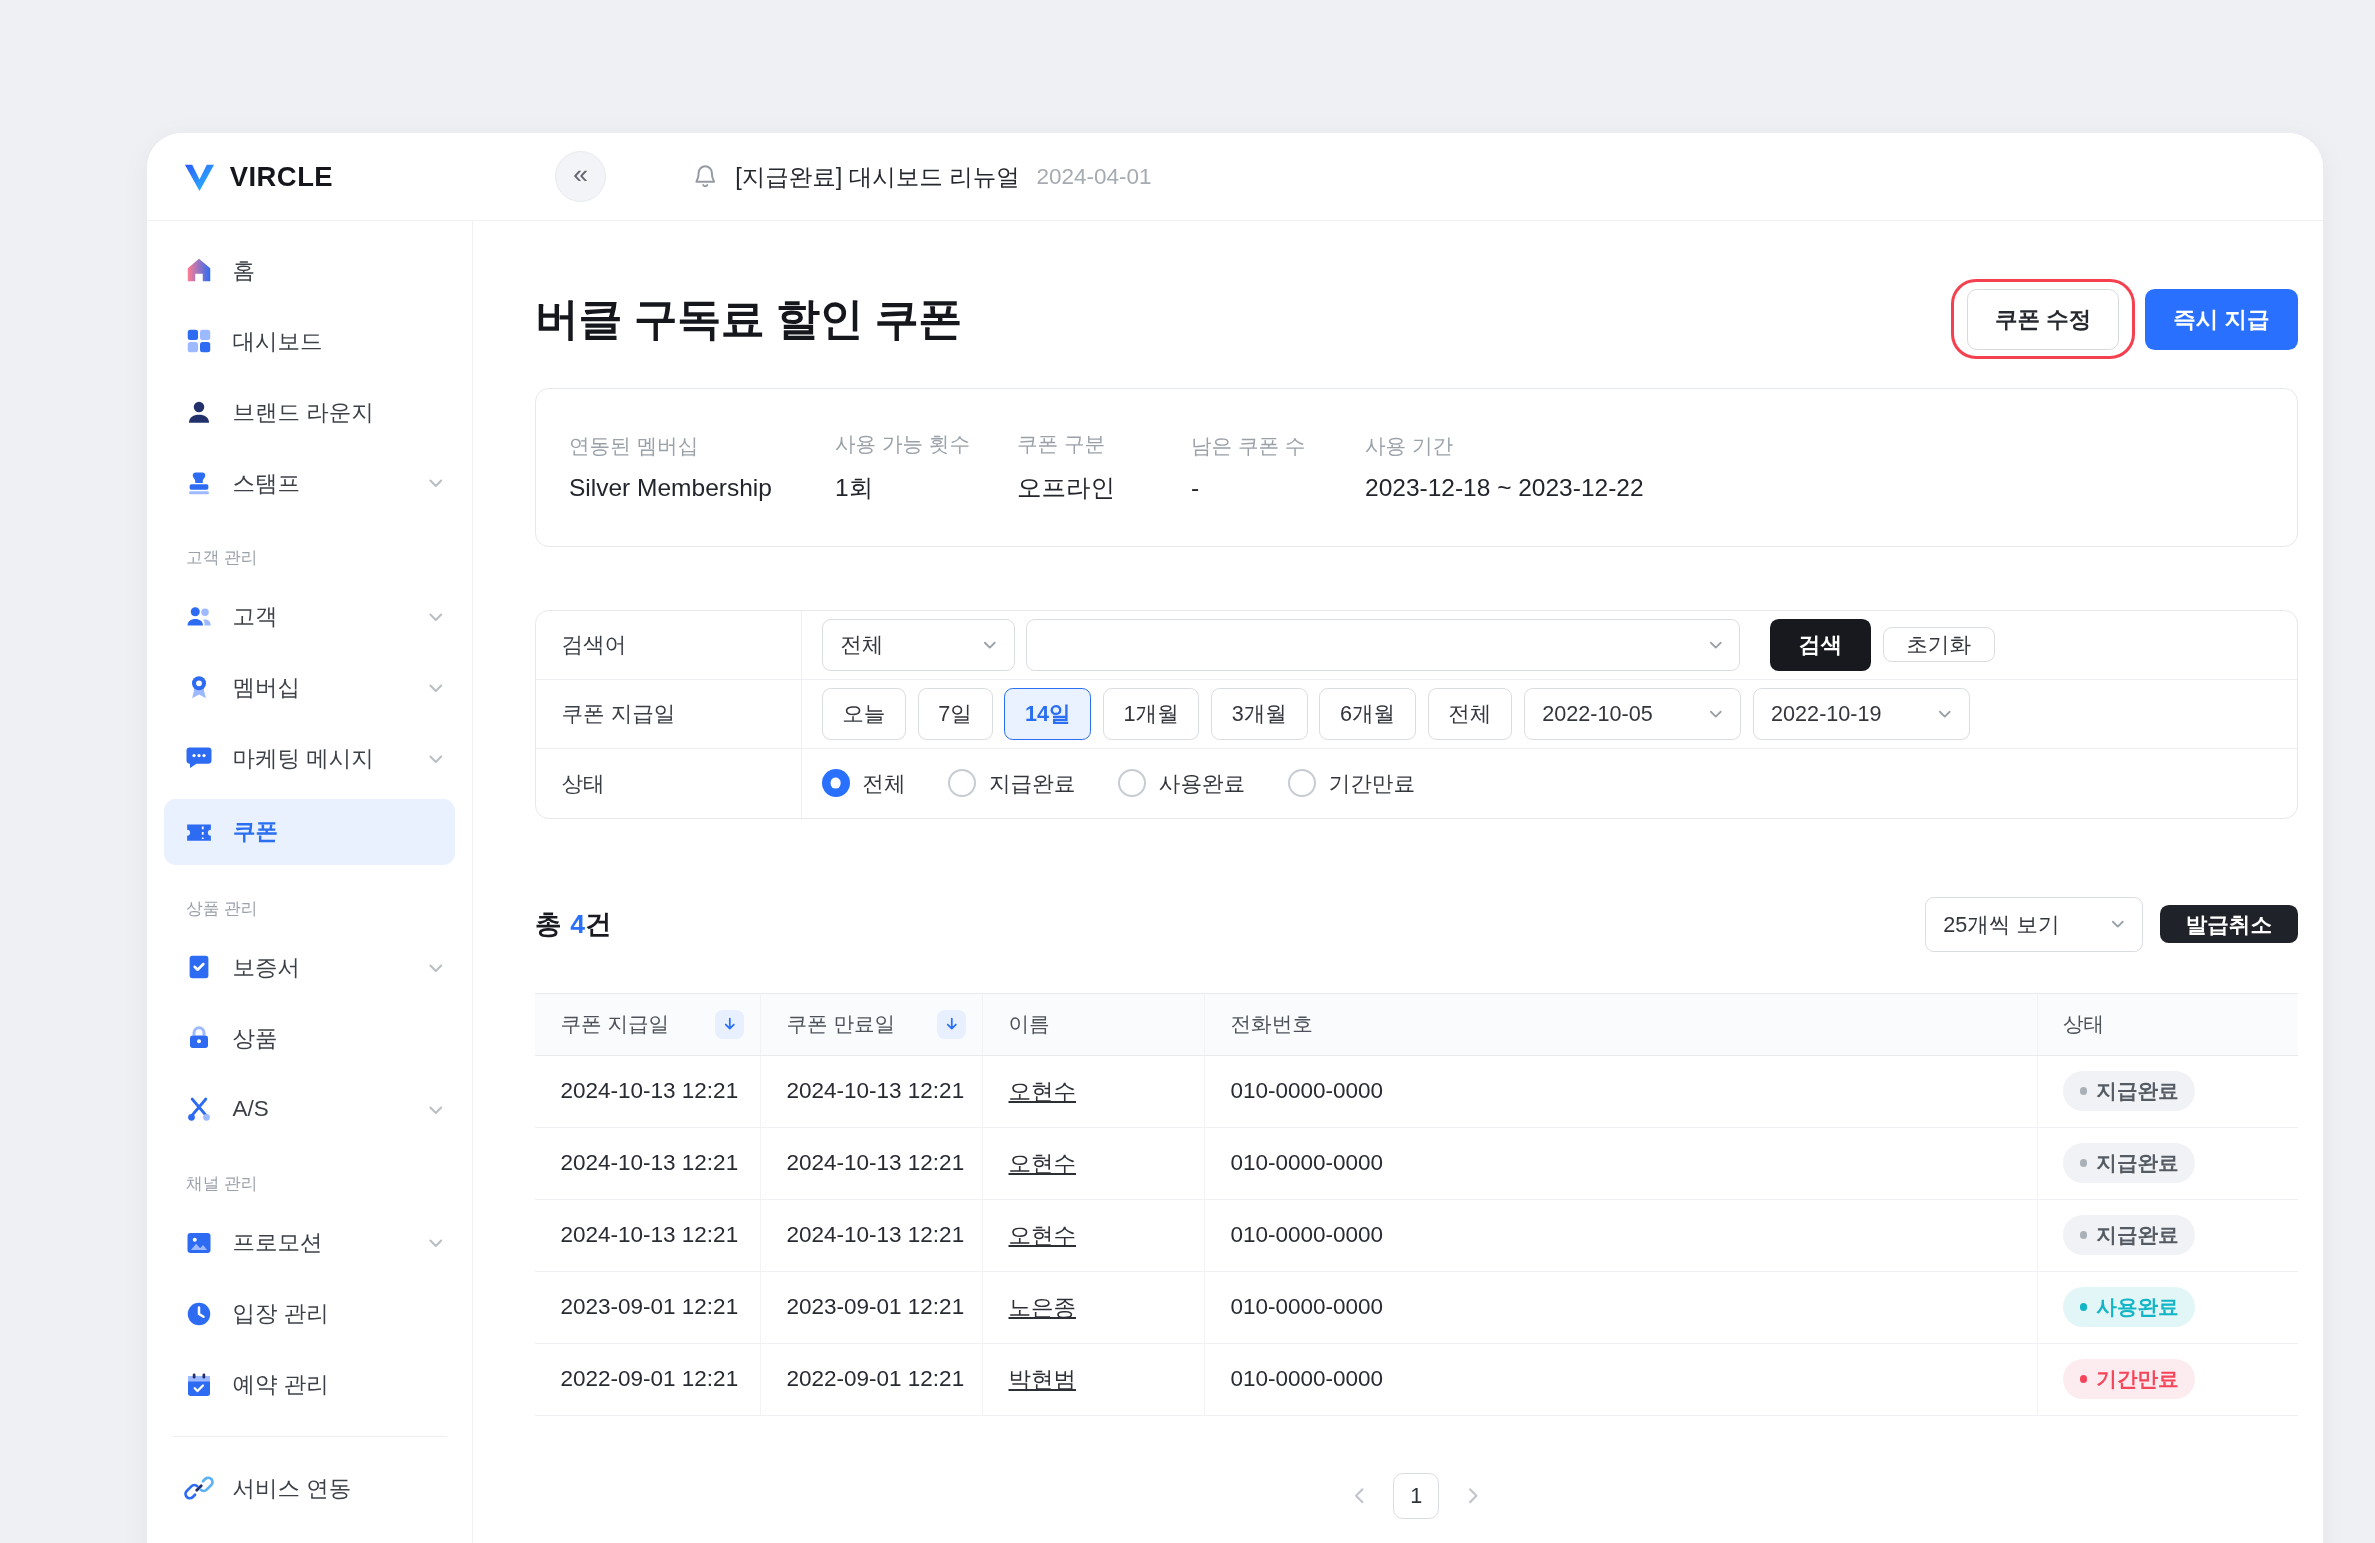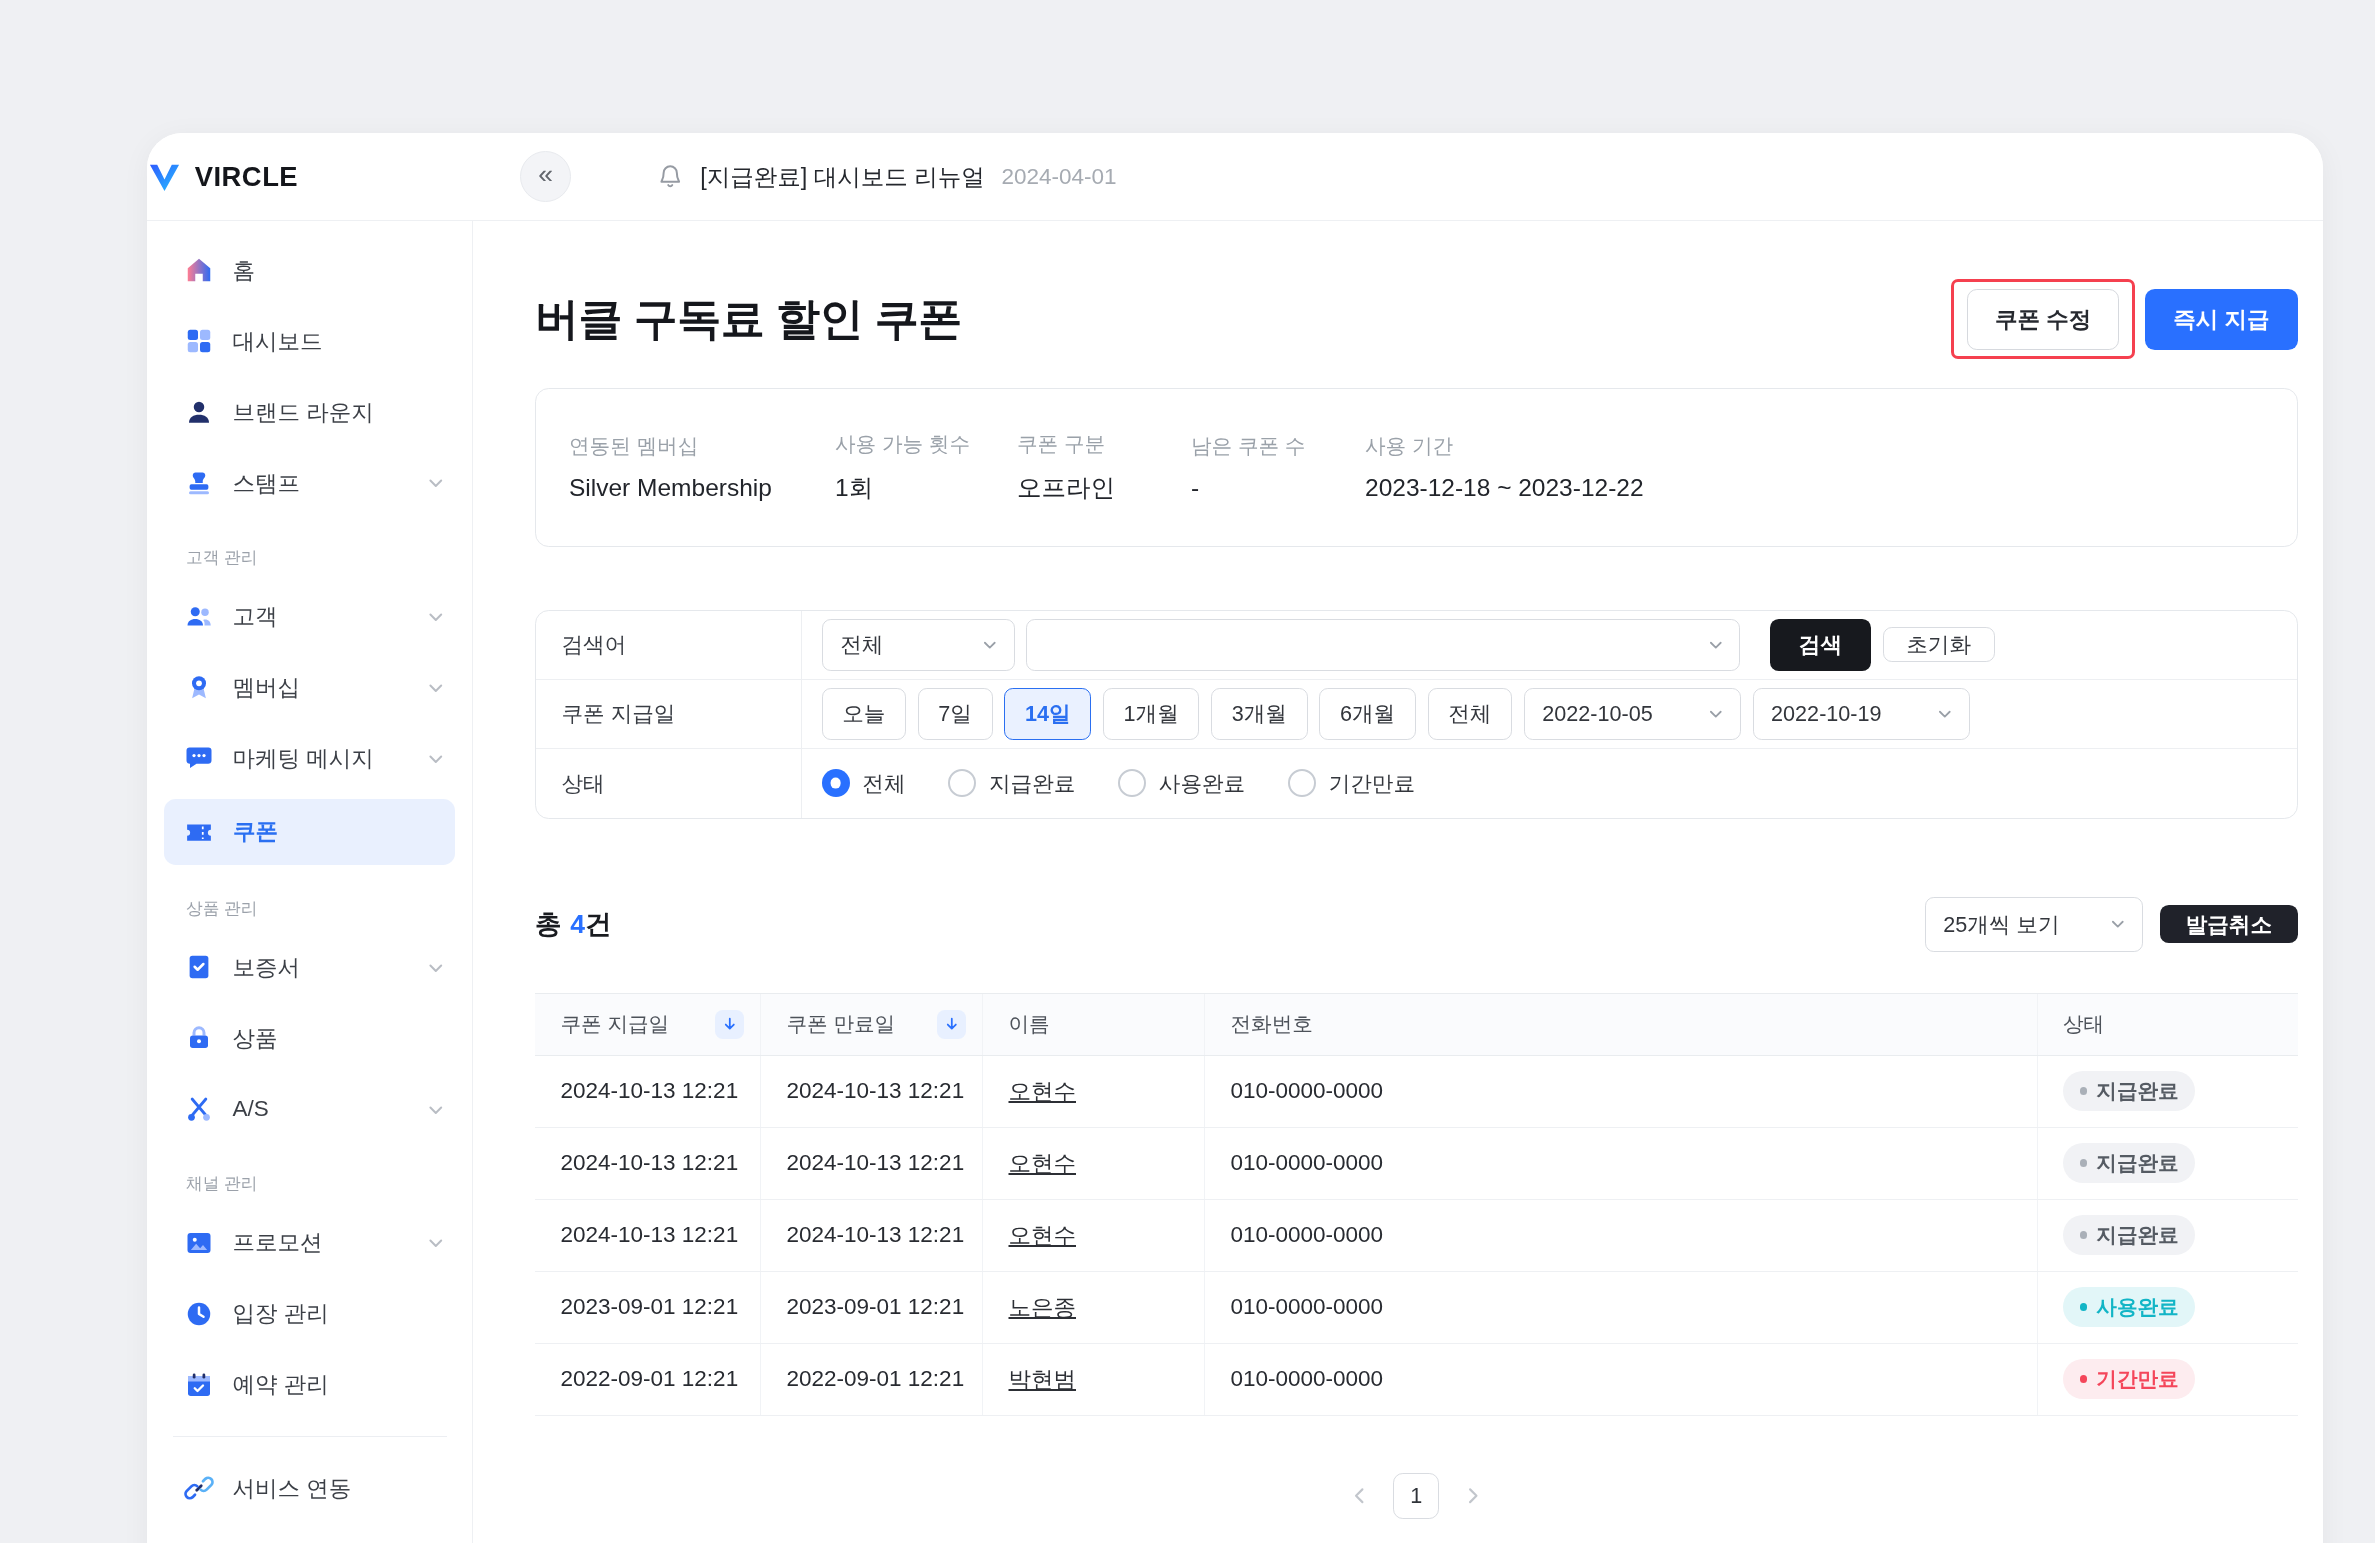--- a/index.html
+++ b/index.html
@@ -4,21 +4,21 @@
 <style>
 *{box-sizing:border-box;margin:0;padding:0}
 html,body{width:2376px;height:1544px;overflow:hidden}
 body{background:#eff0f3;font-family:"Liberation Sans","DejaVu Sans",sans-serif;position:relative;-webkit-font-smoothing:antialiased}
 button{font-family:inherit;cursor:pointer}
 svg{display:block}
 
 .app-card{position:absolute;left:147px;top:133px;width:2176px;height:1529px;background:#fff;border-radius:35px;box-shadow:0 5.9px 29px rgba(20,24,40,.05)}
 
 
-.app-header{position:absolute;left:0;top:0;right:0;height:88px;display:flex;align-items:center;border-bottom:1.5px solid #eef0f3;border-radius:35px 35px 0 0;background:#fff}
+.app-header{position:absolute;left:0;top:0;right:0;height:88px;display:flex;align-items:center;border-bottom:1.5px solid #eef0f3;padding-left:35px;border-radius:35px 35px 0 0;background:#fff}
 .brand{display:flex;align-items:center;gap:12.7px;flex:0 0 373px}
 .brand-logo{width:35px;height:35px}
 .brand-text{font-size:27.4px;font-weight:800;letter-spacing:0.5px;color:#14161b}
 .collapse-btn{width:51px;height:51px;border-radius:50%;background:#f3f4f7;border:1.5px solid #e8eaee;color:#62666d;font-size:26.5px;line-height:1;display:flex;align-items:center;justify-content:center;padding-bottom:3.9px}
 .notice{display:flex;align-items:center;gap:16.7px;margin-left:86px}
 .notice-bell{width:26.5px;height:26.5px}
 .notice-text{font-size:23.5px;color:#24272d;font-weight:500}
 .notice-date{font-size:22.5px;color:#a6abb2}
 
 
@@ -32,21 +32,21 @@
 .nav-item.active{margin:4.9px 16.7px;height:66px;border-radius:11.8px;background:#e9f0fe;padding:0 13.7px 0 20.6px}
 .nav-item.active .nav-text{color:#2a6ff1;font-weight:700}
 .nav-label{font-size:16.7px;color:#9ba1aa;padding:27.4px 0 11.8px 39px}
 .nav-divider{height:1.5px;background:#eceef2;margin:15.7px 25.5px}
 
 
 .main{position:absolute;left:327px;top:88px;right:0;bottom:0;padding:51px 25.5px 0 61px;overflow:hidden}
 .title-row{display:flex;align-items:center;justify-content:space-between;min-height:94px}
 .page-title{font-size:44px;font-weight:800;color:#15171c;letter-spacing:-0.5px}
 .title-actions{display:flex;align-items:center;gap:9.8px}
-.annotation{border:3.9px solid #f5404f;border-radius:7px;padding:6.9px 13.7px;display:flex}
+.annotation{border:3.9px solid #f5404f;border-radius:25px;padding:6.9px 13.7px;display:flex}
 .btn-edit{height:61px;padding:0 26.5px;background:#fff;border:1.5px solid #d6d9de;border-radius:9.8px;font-size:22.5px;font-weight:600;color:#26292f}
 .btn-primary{height:61px;padding:0 28px;background:#2970ff;border:none;border-radius:9.8px;font-size:22.5px;font-weight:600;color:#fff}
 
 
 .summary{margin-top:21.6px;border:1.5px solid #e5e8ec;border-radius:13.7px;height:159px;display:flex;align-items:center;padding-left:33px}
 .sum-field{display:flex;flex-direction:column;gap:13.7px}
 .sum-label{font-size:20.6px;color:#9aa1a9}
 .sum-value{font-size:24.5px;color:#22252b;font-weight:500}
 .sf0{width:266px}.sf1{width:182px}.sf2{width:174px}.sf3{width:174px}.sf4{flex:1}
 

